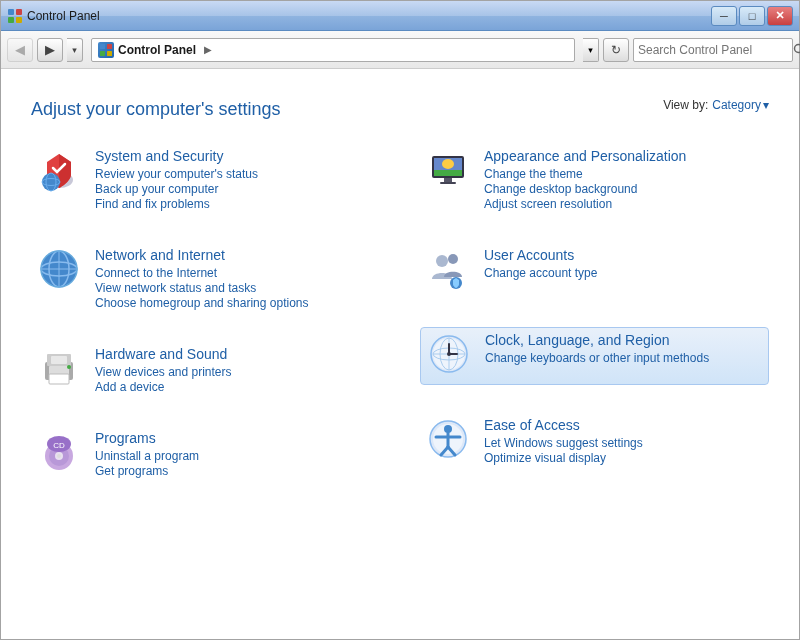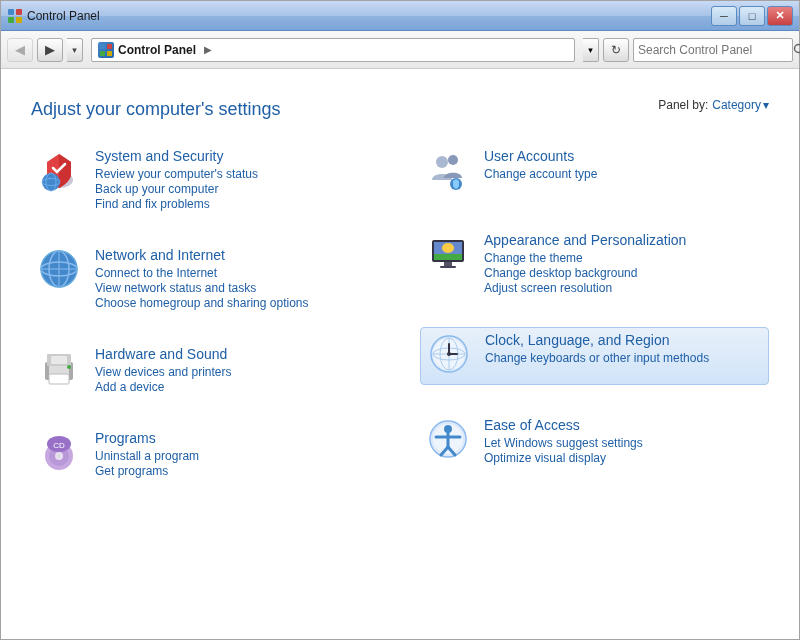--- a/index.html
+++ b/index.html
@@ -354,21 +354,21 @@
         </svg>
       </button>
     </div>
   </div>
 
   <div class="content">
 
     <div class="page-header">
       <h1 class="page-title">Adjust your computer's settings</h1>
       <div class="view-by">
-        <span class="view-by-label">Panel by:</span>
+        <span class="view-by-label">View by:</span>
         <span class="view-by-value">
           <span>Category</span>
           <span>▾</span>
         </span>
       </div>
     </div>
 
     <div class="settings-grid">
 
       <div>
@@ -461,57 +461,57 @@
         </div>
 
       </div>
 
       <div>
 
         <div class="setting-item">
           <div class="setting-icon">
             <svg width="44" height="44" viewBox="0 0 44 44">
 
+              <rect x="6" y="8" width="32" height="22" rx="2" fill="#334"></rect>
+              <rect x="8" y="10" width="28" height="18" fill="#6688cc"></rect>
+
+              <rect x="8" y="22" width="28" height="6" fill="#44aa44"></rect>
+              <ellipse cx="22" cy="16" rx="6" ry="5" fill="#ffcc44"></ellipse>
+
+              <rect x="18" y="30" width="8" height="4" fill="#556"></rect>
+              <rect x="14" y="34" width="16" height="2" rx="1" fill="#445"></rect>
+            </svg>
+          </div>
+          <div class="setting-text">
+            <a class="setting-title">Appearance and Personalization</a>
+            <div class="setting-links">
+              <a class="setting-link">Change the theme</a>
+              <a class="setting-link">Change desktop background</a>
+              <a class="setting-link">Adjust screen resolution</a>
+            </div>
+          </div>
+        </div>
+
+        <div class="setting-item">
+          <div class="setting-icon">
+            <svg width="44" height="44" viewBox="0 0 44 44">
+
               <circle cx="16" cy="14" r="6" fill="#aab8d0"></circle>
               <path d="M6 32 C6 24 26 24 26 32" fill="#aab8d0"></path>
               <circle cx="27" cy="12" r="5" fill="#8898b8"></circle>
               <path d="M18 30 C18 23 36 23 36 30" fill="#8898b8"></path>
 
               <circle cx="30" cy="36" r="6" fill="#4488cc"></circle>
               <path d="M30 31 L33 33 L33 37 C33 39.5 30 41 30 41 C30 41 27 39.5 27 37 L27 33 Z" fill="#88ccff" stroke="none"></path>
             </svg>
           </div>
           <div class="setting-text">
             <a class="setting-title">User Accounts</a>
             <div class="setting-links">
               <a class="setting-link">Change account type</a>
-            </div>
-          </div>
-        </div>
-
-        <div class="setting-item">
-          <div class="setting-icon">
-            <svg width="44" height="44" viewBox="0 0 44 44">
-
-              <rect x="6" y="8" width="32" height="22" rx="2" fill="#334"></rect>
-              <rect x="8" y="10" width="28" height="18" fill="#6688cc"></rect>
-
-              <rect x="8" y="22" width="28" height="6" fill="#44aa44"></rect>
-              <ellipse cx="22" cy="16" rx="6" ry="5" fill="#ffcc44"></ellipse>
-
-              <rect x="18" y="30" width="8" height="4" fill="#556"></rect>
-              <rect x="14" y="34" width="16" height="2" rx="1" fill="#445"></rect>
-            </svg>
-          </div>
-          <div class="setting-text">
-            <a class="setting-title">Appearance and Personalization</a>
-            <div class="setting-links">
-              <a class="setting-link">Change the theme</a>
-              <a class="setting-link">Change desktop background</a>
-              <a class="setting-link">Adjust screen resolution</a>
             </div>
           </div>
         </div>
 
         <div class="setting-item highlighted">
           <div class="setting-icon">
             <svg width="44" height="44" viewBox="0 0 44 44">
               <circle cx="22" cy="22" r="18" fill="#dde8f8" stroke="#8abaee" stroke-width="1.5"></circle>
               <circle cx="22" cy="22" r="16" fill="#eef4fc"></circle>
 

